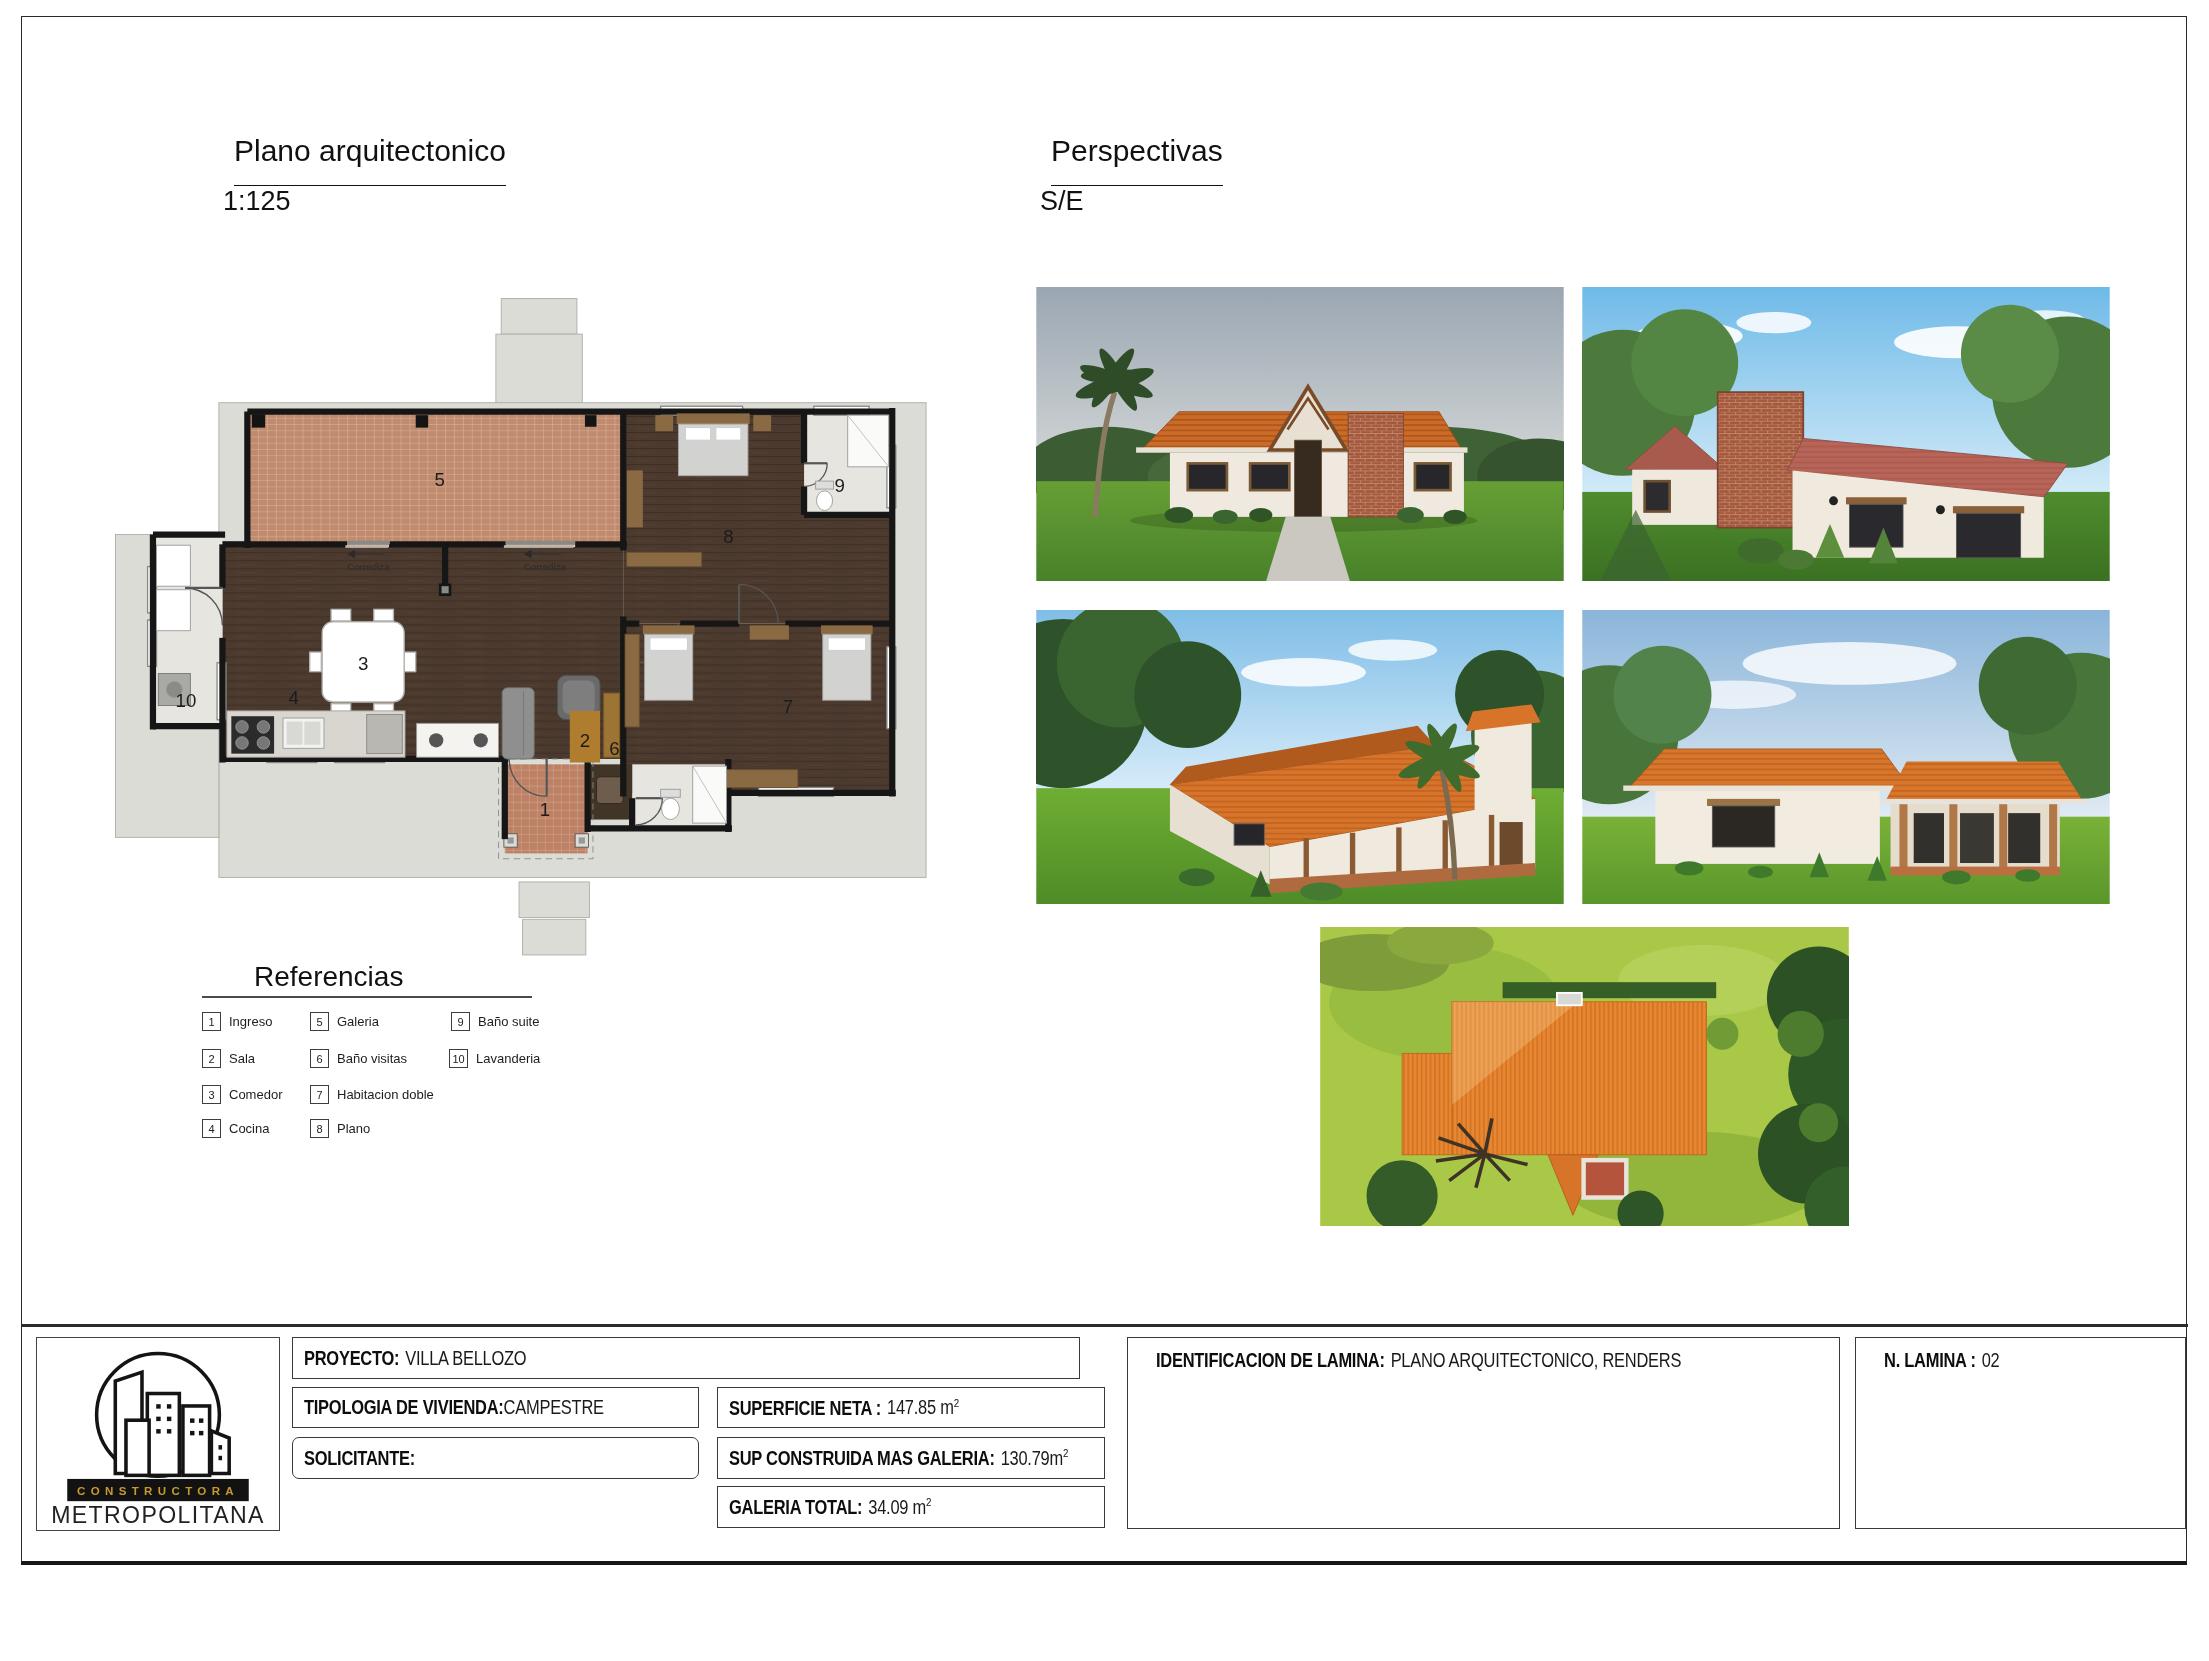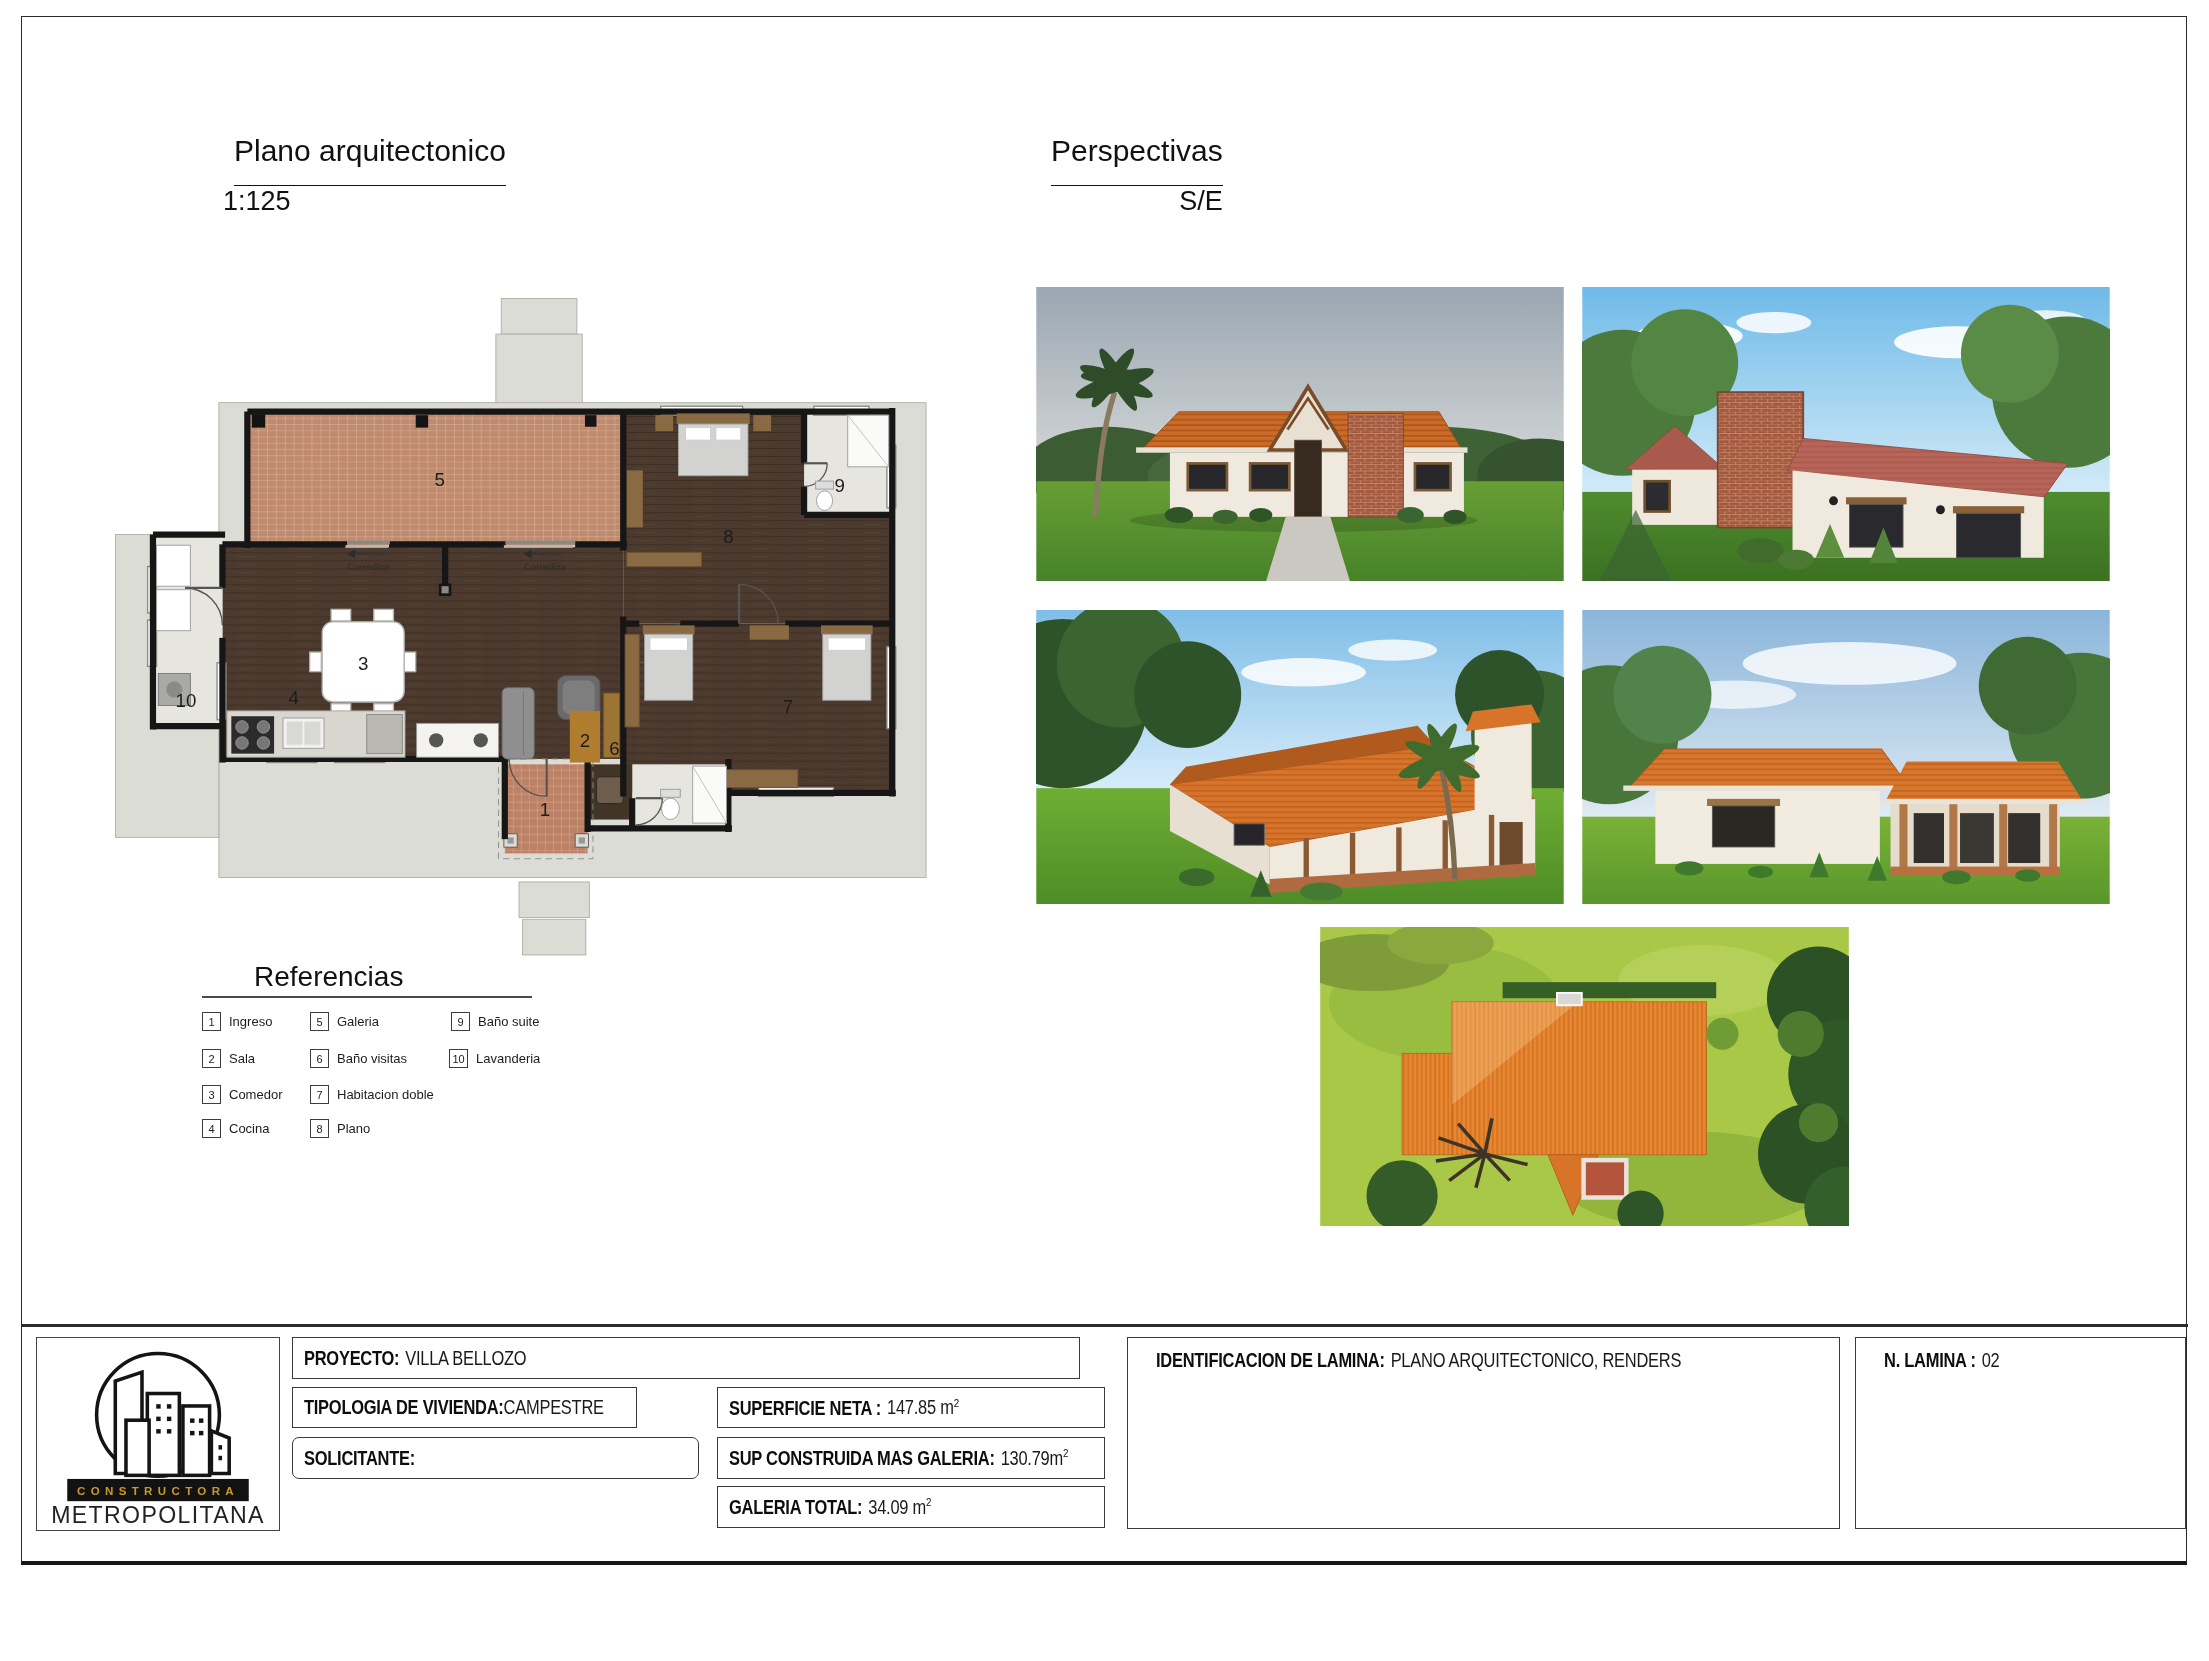--- a/index.html
+++ b/index.html
@@ -33,21 +33,21 @@
 
 <div class="sheet">
 
   <div class="abs frame" style="left:21.4px;top:16px;width:2164px;height:1544px;"></div>
   <div class="abs divider" style="left:21.4px;top:1324px;width:2167px;height:2.7px;"></div>
 
   <div class="abs" style="left:223px;top:134px;">
     <span class="hdr-title">Plano arquitectonico</span><br>
     <span class="hdr-scale">1:125</span>
   </div>
-  <div class="abs" style="left:1040px;top:134px;text-align:right;">
+  <div class="abs" style="left:1040px;top:134px;">
     <span class="hdr-title">Perspectivas</span><br>
     <span class="hdr-scale">S/E</span>
   </div>
 
   <svg class="abs" viewBox="80 330 970 760" style="left:71px;top:294px;width:864px;height:677px;">
     <defs>
       <pattern id="patBrick" width="10" height="7" patternUnits="userSpaceOnUse">
         <rect width="10" height="7" fill="#c08a6e"></rect>
         <path d="M0,0H10M0,0V7" stroke="#dcb99f" stroke-width="1" fill="none"></path>
       </pattern>
@@ -553,21 +553,21 @@
       </g>
       <rect x="34" y="158" width="204" height="25" fill="#121212"></rect>
       <text x="136" y="176" fill="#c9992e" font-size="13" font-weight="700" letter-spacing="6" text-anchor="middle">CONSTRUCTORA</text>
       <text x="136" y="207" fill="#222" font-size="26" letter-spacing="1.5" text-anchor="middle">METROPOLITANA</text>
     </svg>
   </div>
 
   <div class="abs tb-box" style="left:292px;top:1337px;width:788px;height:42px;">
     <span class="tb-text"><span class="tb-label">PROYECTO:</span><span class="tb-value">VILLA BELLOZO</span></span>
   </div>
-  <div class="abs tb-box" style="left:292px;top:1387px;width:345px;height:41px;">
+  <div class="abs tb-box" style="left:292px;top:1387px;width:407px;height:41px;">
     <span class="tb-text"><span class="tb-label">TIPOLOGIA DE VIVIENDA:</span><span class="tb-value tight">CAMPESTRE</span></span>
   </div>
   <div class="abs tb-box" style="left:292px;top:1437px;width:407px;height:42px;border-radius:7px;">
     <span class="tb-text"><span class="tb-label">SOLICITANTE:</span></span>
   </div>
   <div class="abs tb-box" style="left:717px;top:1387px;width:388px;height:41px;">
     <span class="tb-text"><span class="tb-label">SUPERFICIE NETA :</span><span class="tb-value">147.85 m</span><sup>2</sup></span>
   </div>
   <div class="abs tb-box" style="left:717px;top:1437px;width:388px;height:42px;">
     <span class="tb-text"><span class="tb-label">SUP CONSTRUIDA MAS  GALERIA:</span><span class="tb-value">130.79m</span><sup>2</sup></span>

